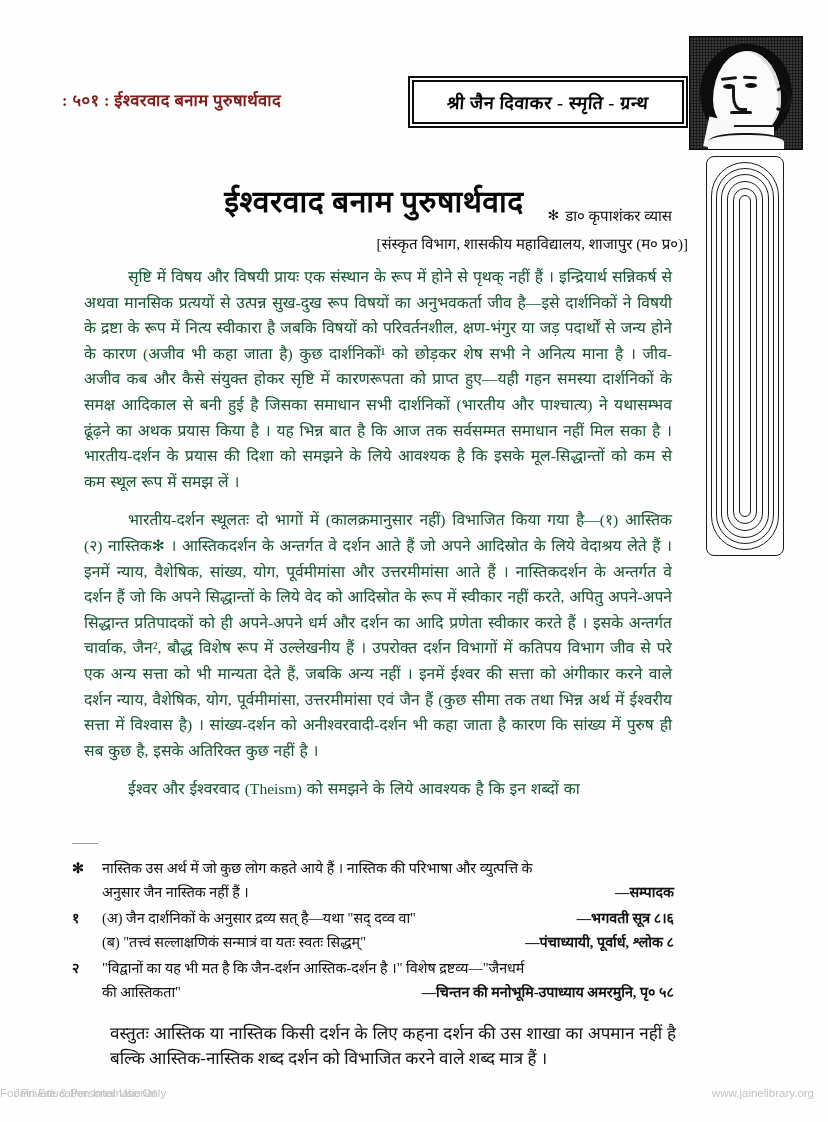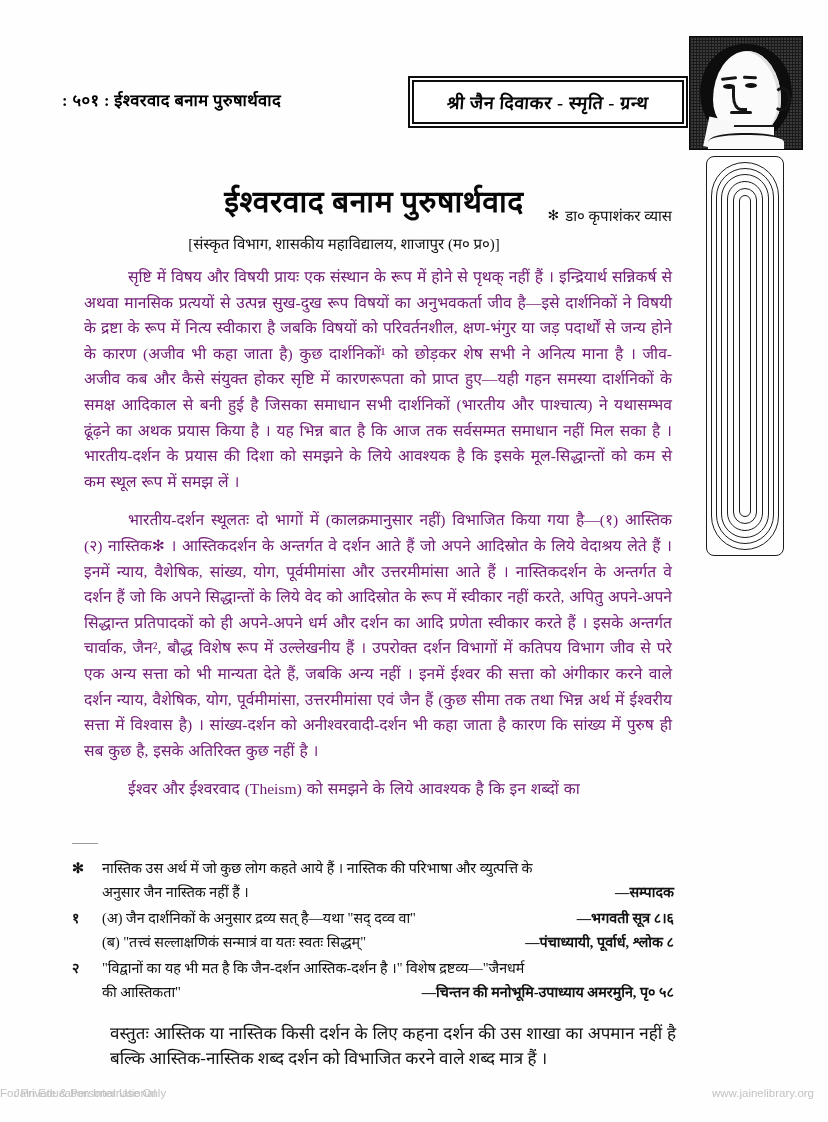--- a/index.html
+++ b/index.html
@@ -23,21 +23,21 @@
   }
 
   
   .running-head {
     position: absolute;
     left: 62px;
     top: 88px;
     font-size: 16.5px;
     letter-spacing: 0.4px;
     font-weight: 600;
-    color: #000000;
+    color: #7f1d1d;
     white-space: nowrap;
   }
 
   
   .banner {
     position: absolute;
     left: 408px;
     top: 76px;
     width: 276px;
     height: 48px;
@@ -202,42 +202,42 @@
     display: inline-block;
     font-size: 14px;
     margin-right: 6px;
     transform: translateY(-1px);
   }
   .affiliation {
     position: absolute;
     left: 0;
     right: 0;
     top: 233px;
-    text-align: center;
+    text-align: right;
     padding-right: 140px;
     font-size: 15px;
     color: #101010;
     white-space: nowrap;
   }
 
   
   .body-col {
     position: absolute;
     left: 84px;
     top: 264px;
     width: 588px;
   }
   .para {
     font-size: 15.6px;
     line-height: 25.6px;
     text-align: justify;
     text-align-last: left;
     text-indent: 44px;
     margin: 0 0 13px 0;
-    color: #701a75;
+    color: #14532d;
     word-spacing: 1px;
   }
   .para.tight { margin-bottom: 10px; }
 
   
   .fn-rule {
     position: absolute;
     left: 72px;
     top: 843px;
     width: 26px;

